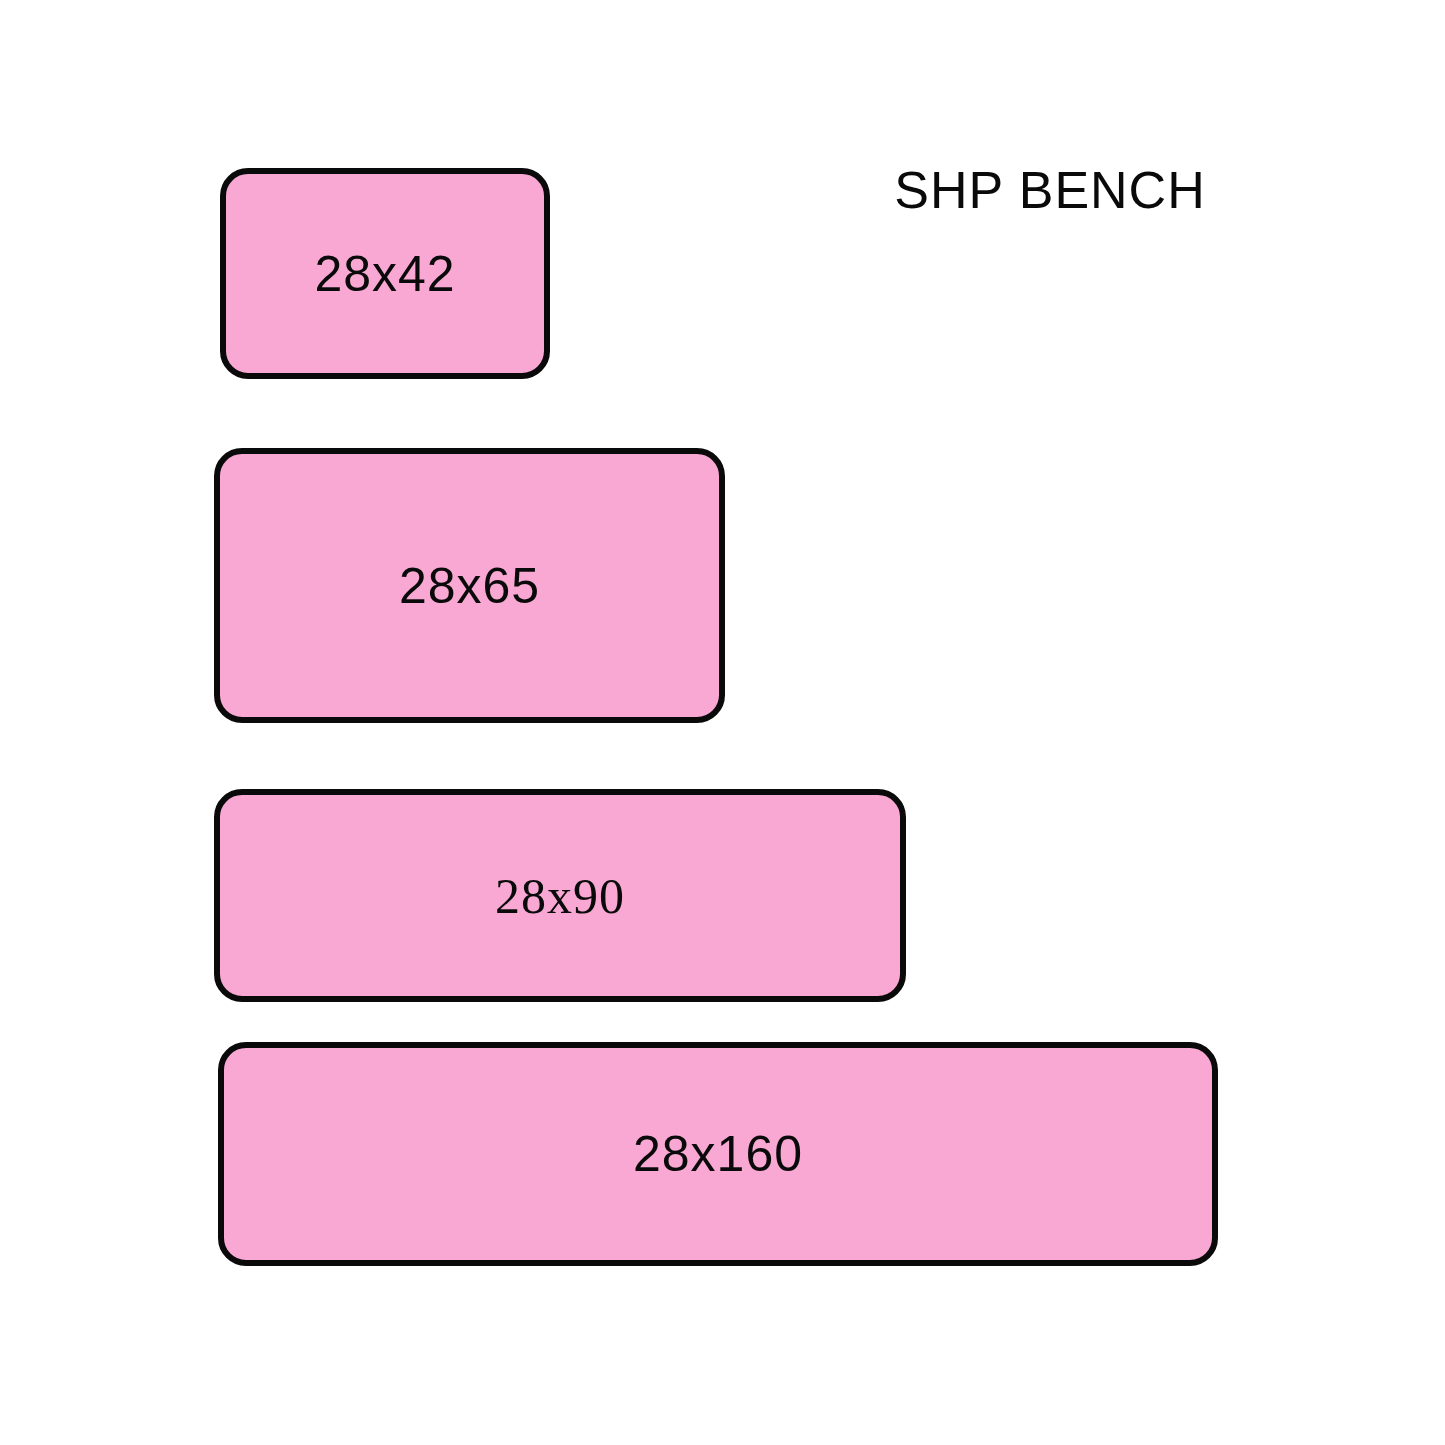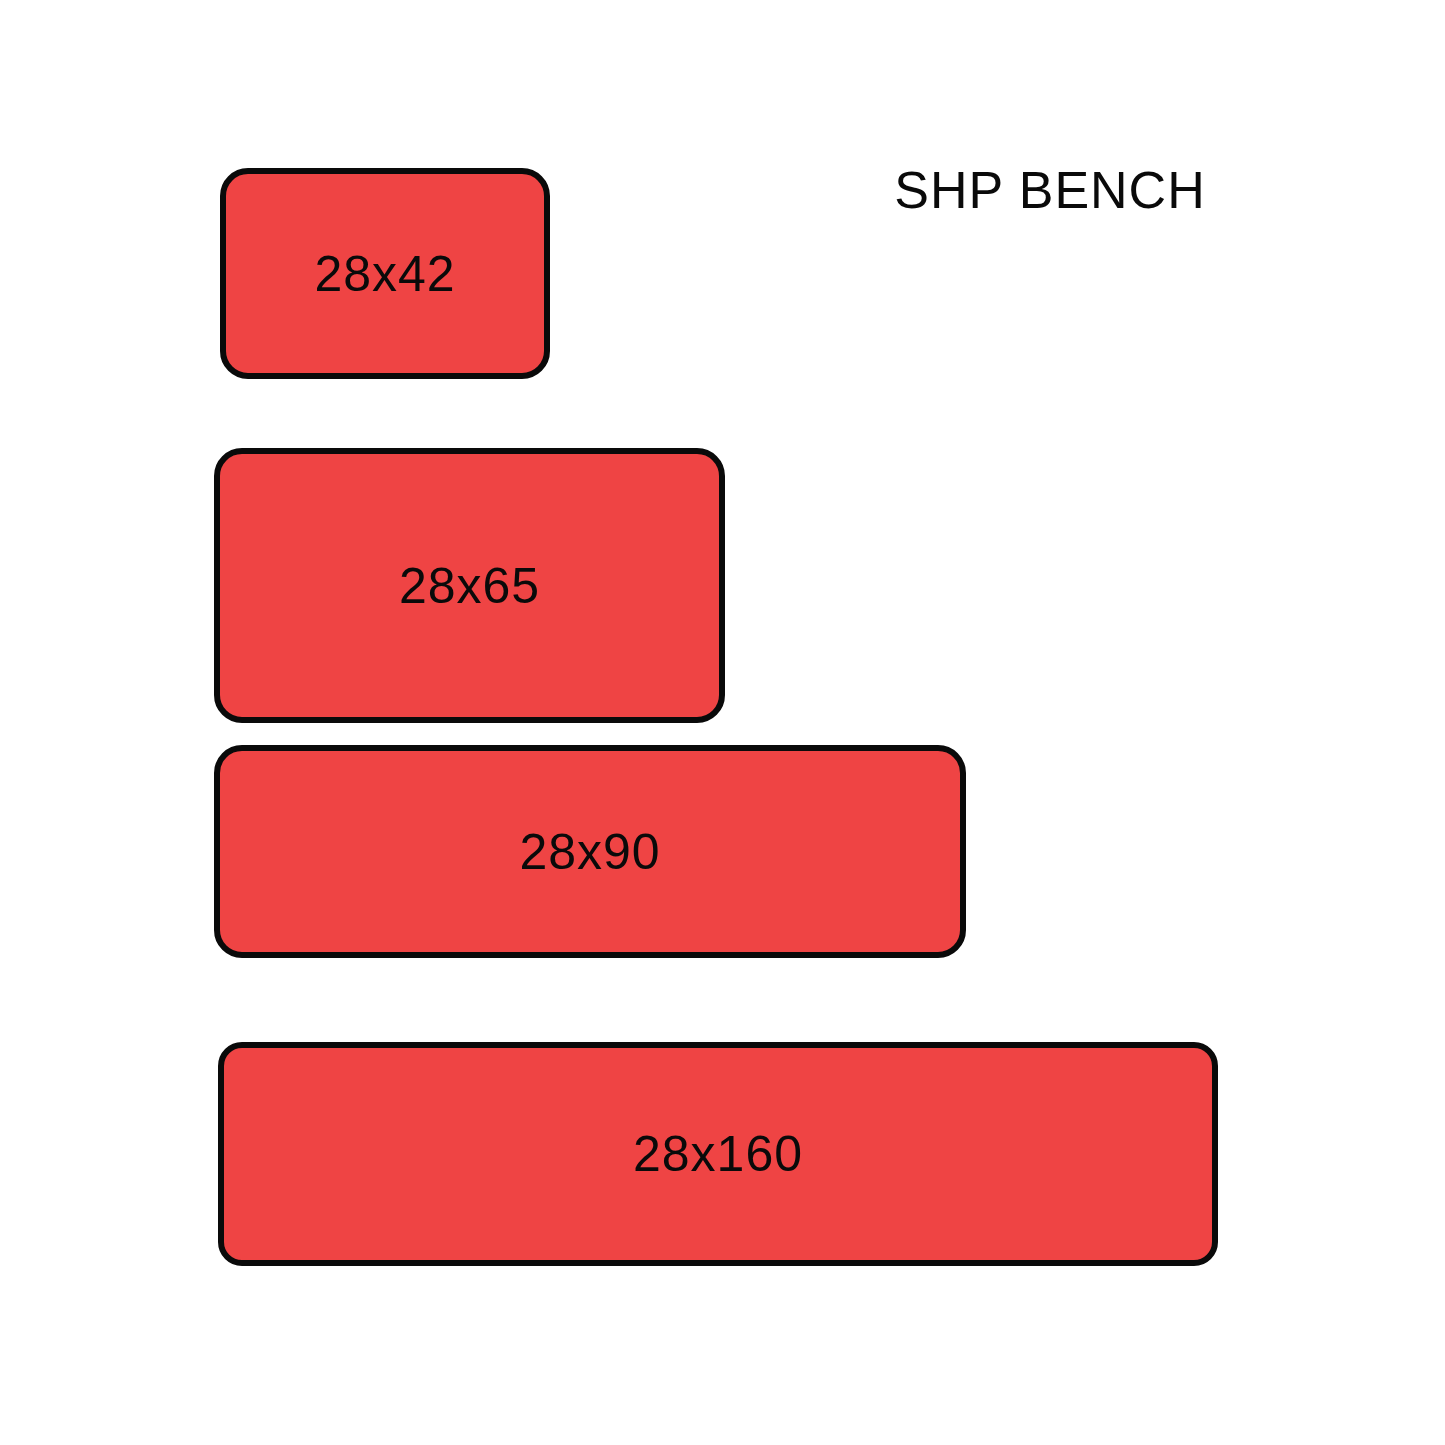--- a/index.html
+++ b/index.html
@@ -30,21 +30,21 @@
     line-height: 68px;
     font-weight: 400;
     letter-spacing: 1px;
     white-space: nowrap;
   }
   .board {
     position: absolute;
     box-sizing: border-box;
     border: 6px solid #0a0a0a;
     border-radius: 28px;
-    background: #ef4444;
+    background: #f9a8d4;
     display: flex;
     align-items: center;
     justify-content: center;
   }
   .board-label {
     font-size: 50px;
     font-weight: 400;
     letter-spacing: 1px;
   }
 </style>
@@ -59,22 +59,22 @@
 
   <div id="boards-container">
     <div class="board" style="left: 220px; top: 168px; width: 330px; height: 211px; border-color: rgb(10, 10, 10);">
       <span class="board-label">28x42</span>
     </div>
 
     <div class="board" style="left: 214px; top: 448px; width: 511px; height: 275px; border-color: rgb(10, 10, 10);">
       <span class="board-label">28x65</span>
     </div>
 
-    <div class="board" style="left: 214px; top: 745px; width: 752px; height: 213px; border-color: rgb(10, 10, 10);">
+    <div class="board" style="left: 214px; top: 789px; width: 692px; height: 213px; border-color: rgb(10, 10, 10); font-family: Liberation Serif, serif;">
       <span class="board-label">28x90</span>
     </div>
 
-    <div class="board" style="left: 218px; top: 1042px; width: 1000px; height: 224px; border-color: rgb(10, 10, 10); border-radius: 24px;">
+    <div class="board" style="left: 218px; top: 1042px; width: 1000px; height: 224px; border-color: rgb(10, 10, 10);">
       <span class="board-label">28x160</span>
     </div>
   </div>
 
 </div>
 
 </body></html>

